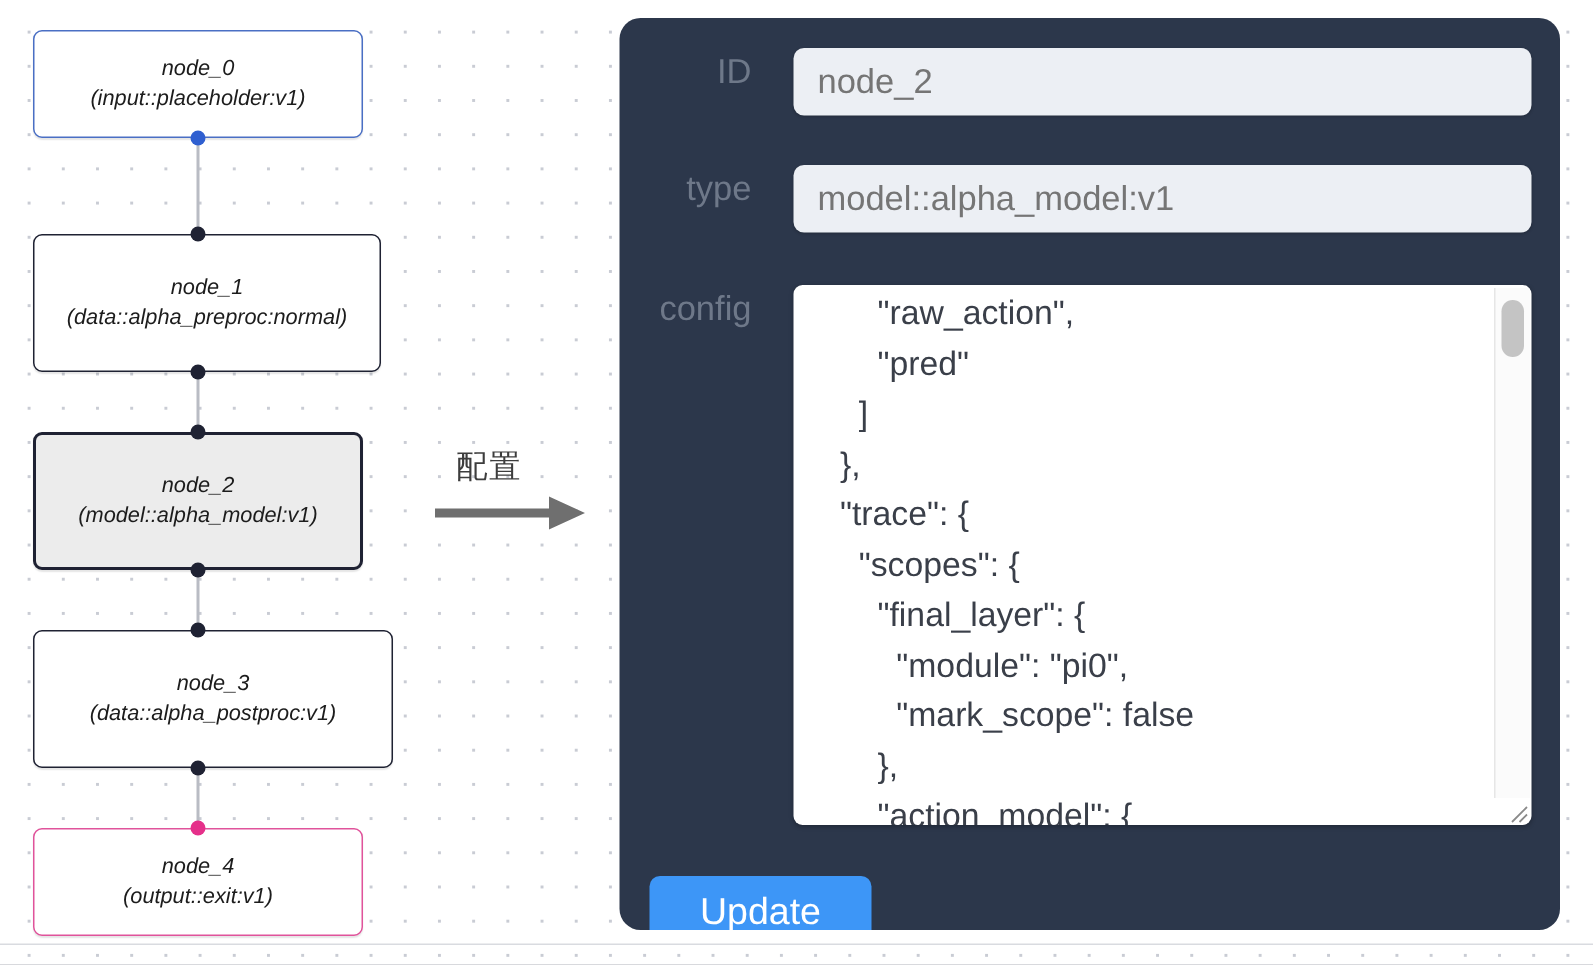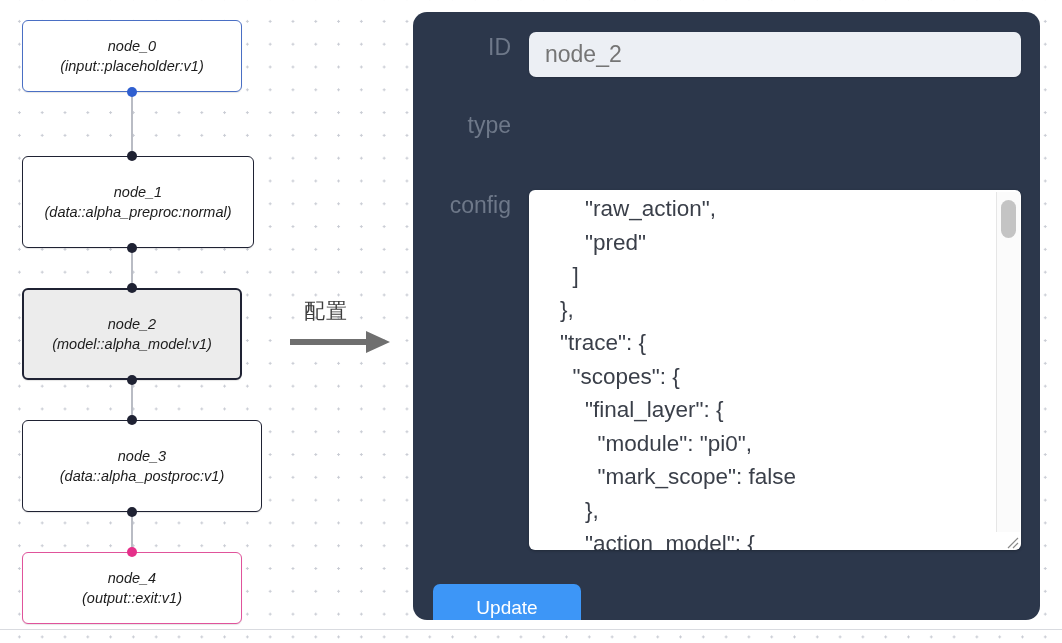--- a/index.html
+++ b/index.html
@@ -108,21 +108,21 @@
     display: flex;
     align-items: flex-start;
   }
   .field-label {
     color: #6e7889;
     font-size: 23px;
     line-height: 30px;
     text-align: right;
     width: 104px;
     flex: 0 0 104px;
-    padding-right: 18px;
+    padding-right: 28px;
     box-sizing: border-box;
     font-weight: 400;
   }
   .field-input {
     box-sizing: border-box;
     background: #eceff4;
     border: none;
     border-radius: 7px;
     color: #9ba2ac;
     font-size: 23px;
@@ -188,21 +188,21 @@
 
   
   #update-btn {
     position: absolute;
     left: 20px; top: 572px;
     width: 148px; height: 48px;
     background: #3d96f7;
     color: #ffffff;
     border: none;
     border-radius: 7px;
-    font-size: 19px;
+    font-size: 25px;
     font-family: "Liberation Sans", "DejaVu Sans", sans-serif;
     cursor: pointer;
     padding: 0;
     text-align: center;
   }
 
   
   #bottom-rule {
     position: absolute;
     left: 0; bottom: 13px;
@@ -265,20 +265,21 @@
 
 <div id="panel">
 
   <div class="field-row" id="row-id">
     <div class="field-label">ID</div>
     <input class="field-input" id="input-id" type="text" placeholder="node_2" style="">
   </div>
 
   <div class="field-row" id="row-type">
     <div class="field-label">type</div>
+    <input class="field-input" id="input-type" type="text" placeholder="model::alpha_model:v1" style="">
   </div>
 
   <div class="field-row" id="row-config">
     <div class="field-label">config</div>
     <div class="ta-wrap">
       <textarea id="config-text" spellcheck="false" style="">        "raw_action",
         "pred"
       ]
     },
     "trace": {

